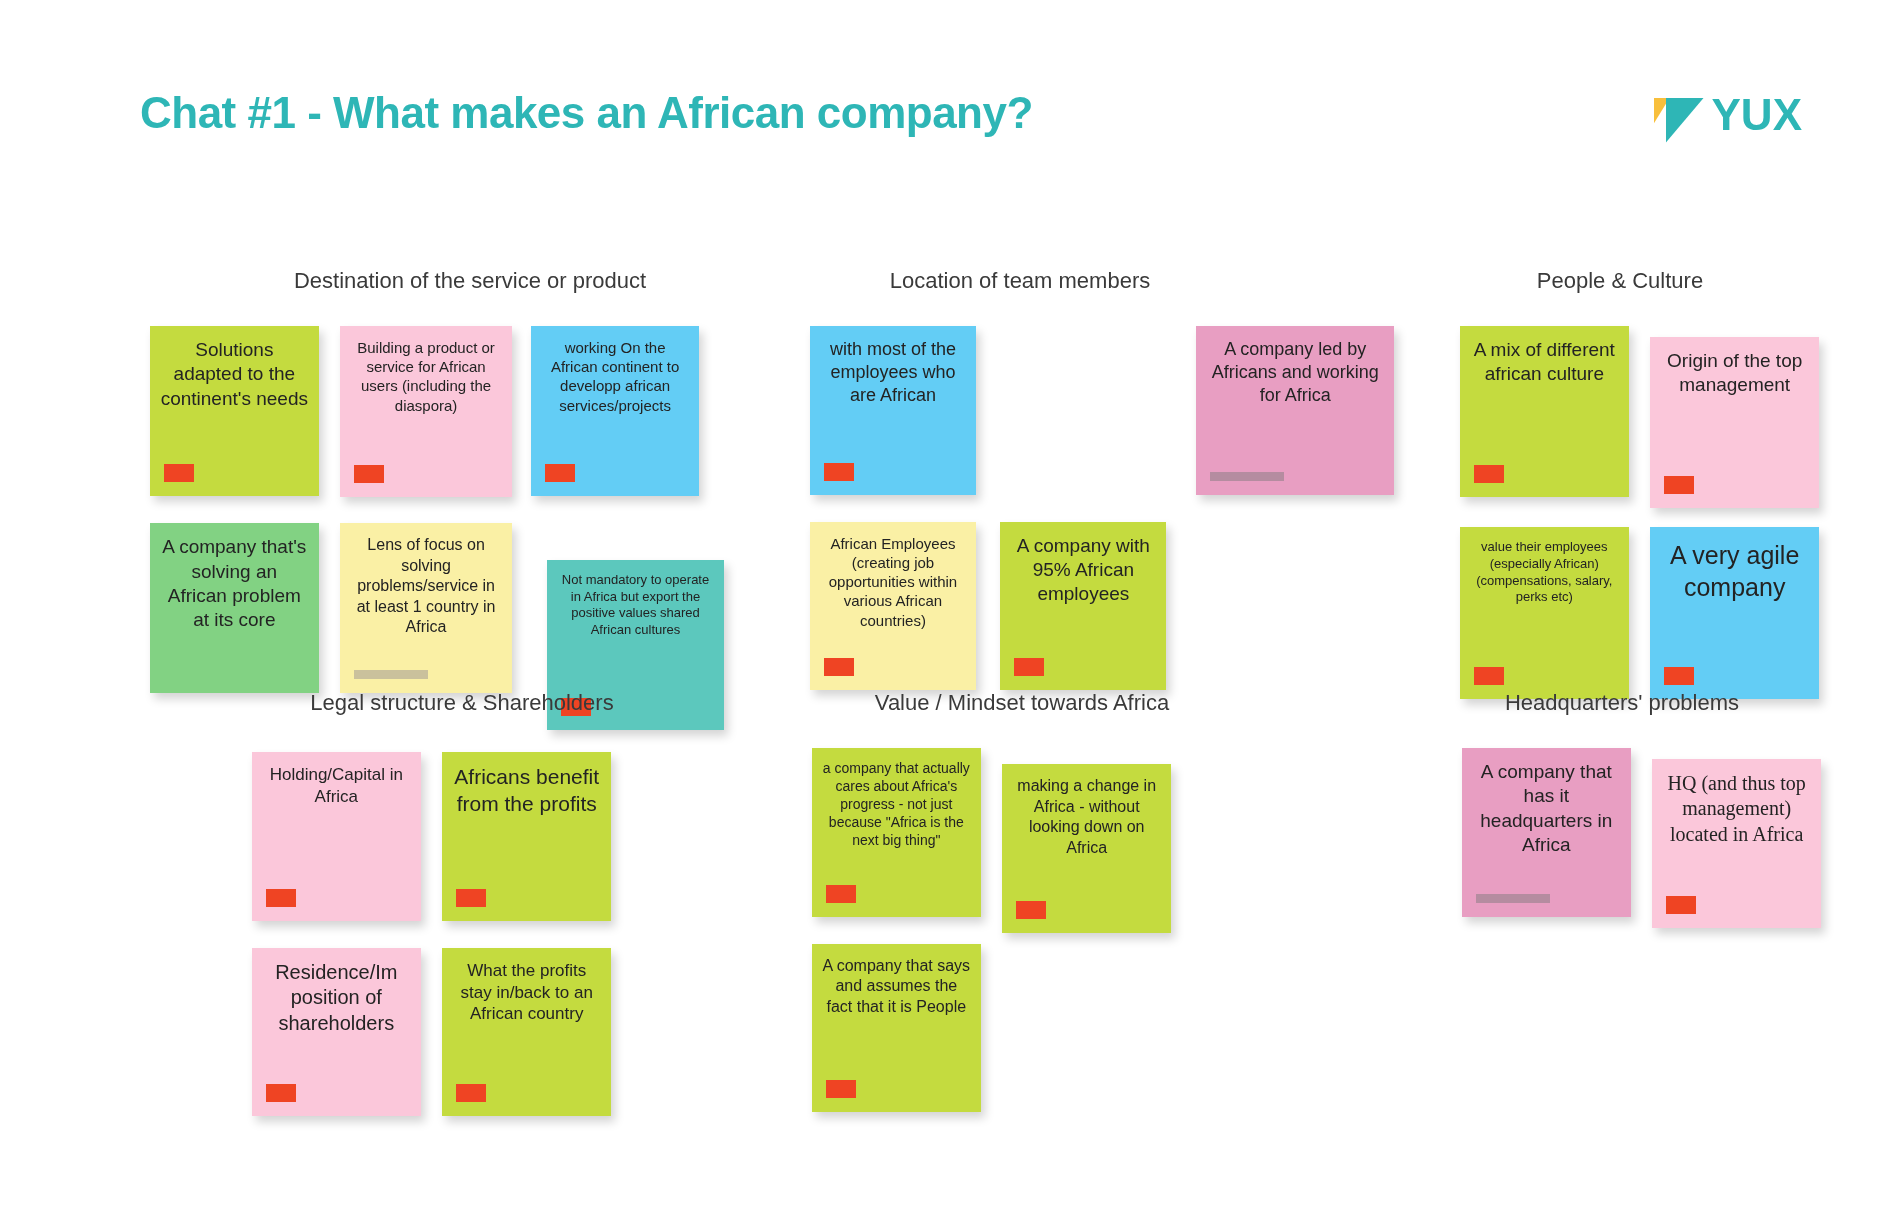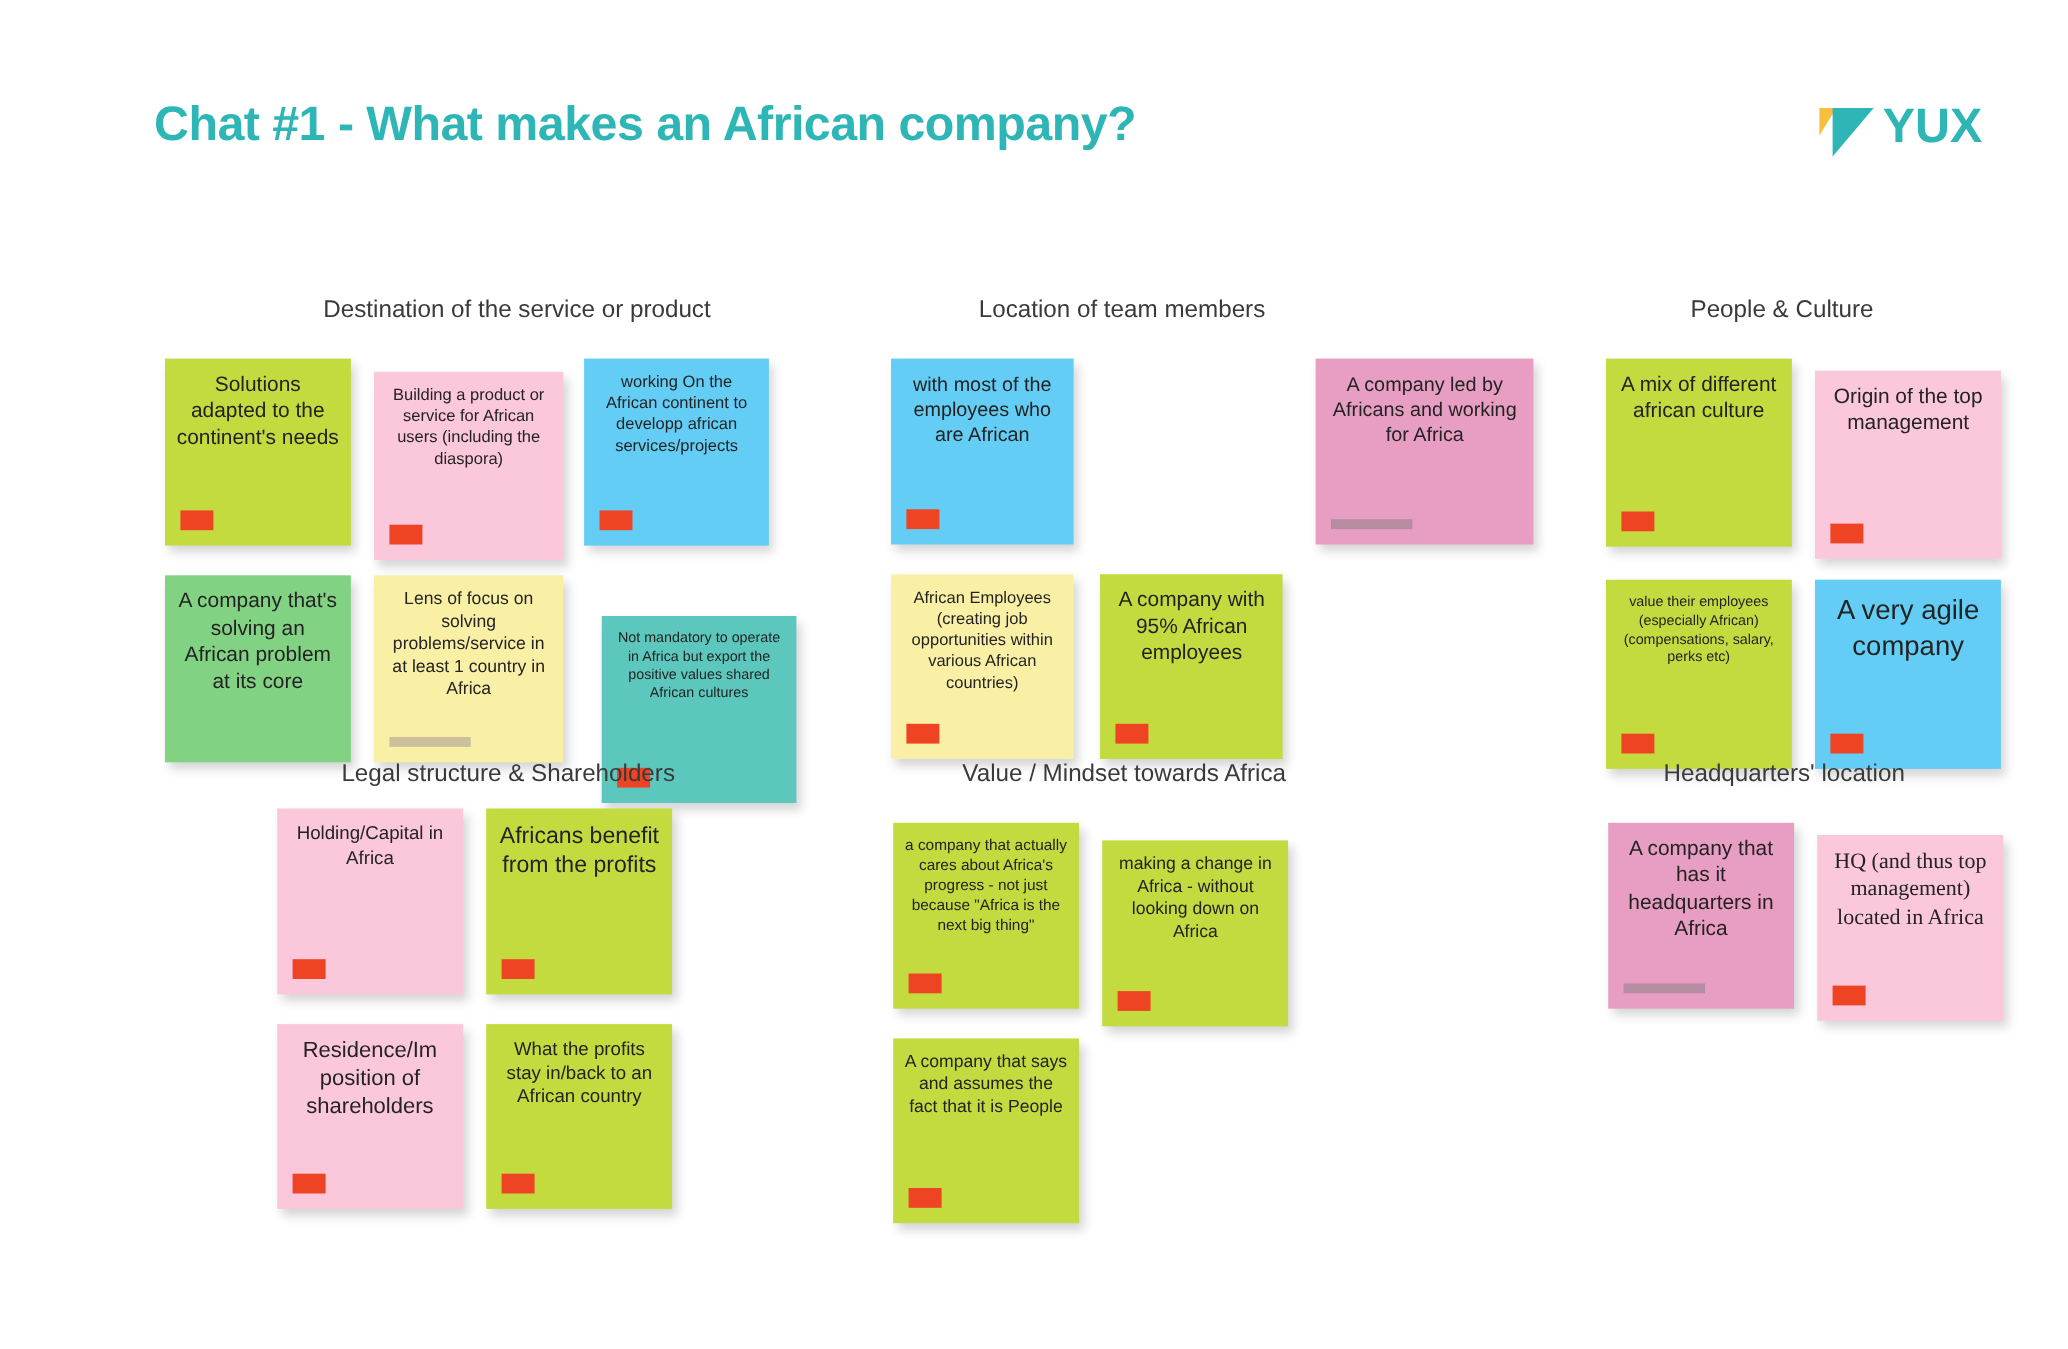--- a/index.html
+++ b/index.html
@@ -119,21 +119,21 @@
   </div>
 
   <div id="groups-layer">
       <div class="group" style="left: 150px; top: 268px;">
         <div class="group-title" style="width: 640px;">Destination of the service or product</div>
         <div class="notes" style="margin-top: 32px; height: 420px;">
           <div class="note" style="left: 0px; top: 0px; width: 168.64px; height: 170px; background: rgb(196, 219, 63);">
             <div class="txt" style="font-size: 19px;">Solutions adapted to the continent's needs</div>
             <div class="tag "></div>
           </div>
-          <div class="note" style="left: 190.4px; top: 12px; width: 171.36px; height: 171px; background: rgb(251, 199, 218);">
+          <div class="note" style="left: 190.4px; top: 0px; width: 171.36px; height: 171px; background: rgb(251, 199, 218);">
             <div class="txt" style="font-size: 15px;">Building a product or service for African users (including the diaspora)</div>
             <div class="tag "></div>
           </div>
           <div class="note" style="left: 380.8px; top: 0px; width: 168.64px; height: 170px; background: rgb(99, 205, 245);">
             <div class="txt" style="font-size: 15px; text-align: center;">working On the African continent to developp african services/projects</div>
             <div class="tag "></div>
           </div>
           <div class="note" style="left: 0px; top: 197.2px; width: 168.64px; height: 170px; background: rgb(130, 210, 131);">
             <div class="txt" style="font-size: 19px;">A company that's solving an African problem at its core</div>
           </div>
@@ -184,21 +184,21 @@
             <div class="tag "></div>
           </div>
           <div class="note" style="left: 190.4px; top: 201.28px; width: 168.64px; height: 171.36px; background: rgb(99, 205, 245);">
             <div class="txt" style="font-size: 25px;">A very agile company</div>
             <div class="tag "></div>
           </div>
         </div>
       </div>
       <div class="group" style="left: 252px; top: 690px;">
         <div class="group-title" style="width: 420px;">Legal structure &amp; Shareholders</div>
-        <div class="notes" style="margin-top: 19px; height: 420px;">
+        <div class="notes" style="margin-top: 36px; height: 420px;">
           <div class="note" style="left: 0px; top: 0px; width: 168.64px; height: 168.64px; background: rgb(251, 199, 218);">
             <div class="txt" style="font-size: 17px;">Holding/Capital in Africa</div>
             <div class="tag "></div>
           </div>
           <div class="note" style="left: 190.4px; top: 0px; width: 168.64px; height: 168.64px; background: rgb(196, 219, 63);">
             <div class="txt" style="font-size: 21px;">Africans benefit from the profits</div>
             <div class="tag "></div>
           </div>
           <div class="note" style="left: 0px; top: 195.84px; width: 168.64px; height: 168.64px; background: rgb(251, 199, 218);">
             <div class="txt" style="font-size: 20px;">Residence/Im position of shareholders</div>
@@ -221,21 +221,21 @@
             <div class="txt" style="font-size: 16px;">making a change in Africa - without looking down on Africa</div>
             <div class="tag "></div>
           </div>
           <div class="note" style="left: 0px; top: 195.84px; width: 168.64px; height: 168.64px; background: rgb(196, 219, 63);">
             <div class="txt" style="font-size: 16px;">A company that says and assumes the fact that it is People</div>
             <div class="tag "></div>
           </div>
         </div>
       </div>
       <div class="group" style="left: 1462px; top: 690px;">
-        <div class="group-title" style="width: 320px;">Headquarters' location</div>
+        <div class="group-title" style="width: 320px;">Headquarters' problems</div>
         <div class="notes" style="margin-top: 32px; height: 420px;">
           <div class="note" style="left: 0px; top: 0px; width: 168.64px; height: 168.64px; background: rgb(232, 158, 194);">
             <div class="txt" style="font-size: 19px;">A company that has it headquarters in Africa</div>
             <div class="tag muted-pink"></div>
           </div>
           <div class="note" style="left: 190.4px; top: 10.88px; width: 168.64px; height: 168.64px; background: rgb(251, 199, 218);">
             <div class="txt" style="font-size: 20px; font-family: Liberation Serif, serif;">HQ (and thus top management) located in Africa</div>
             <div class="tag "></div>
           </div>
         </div>

